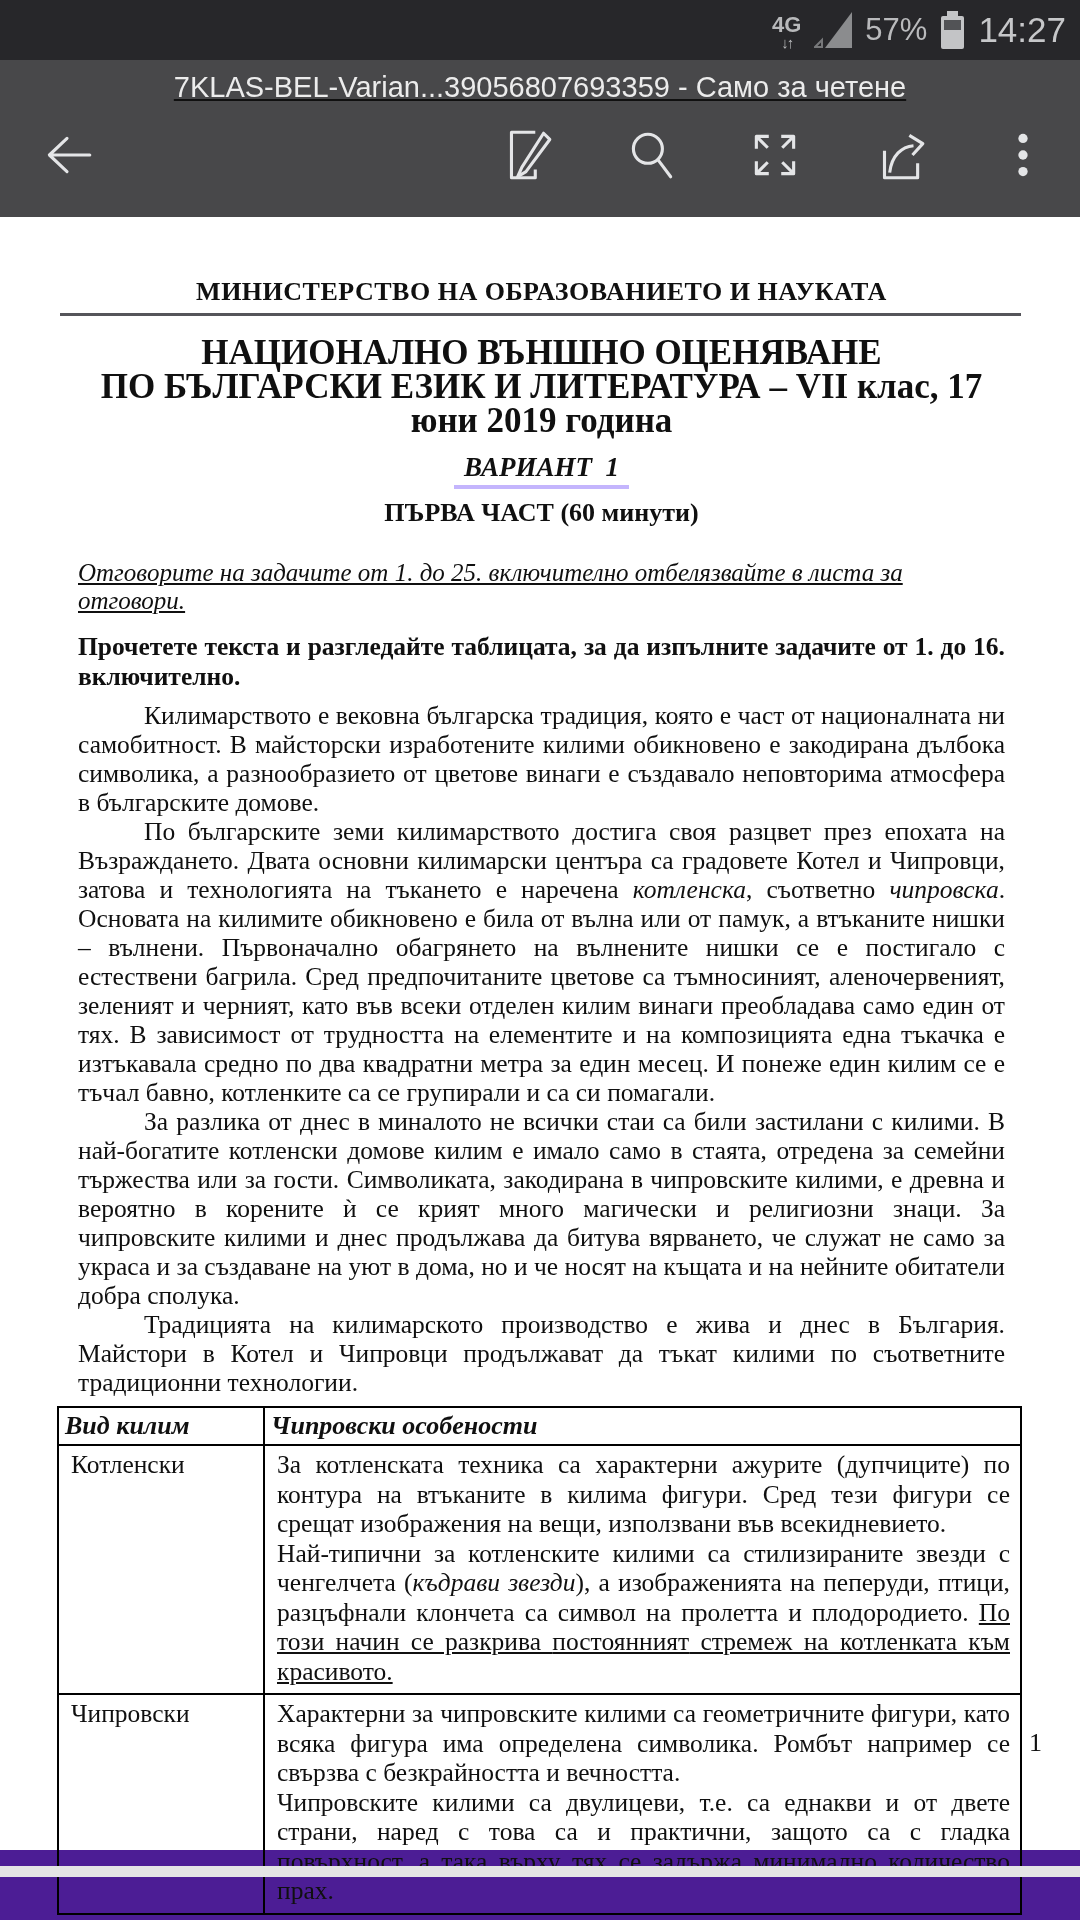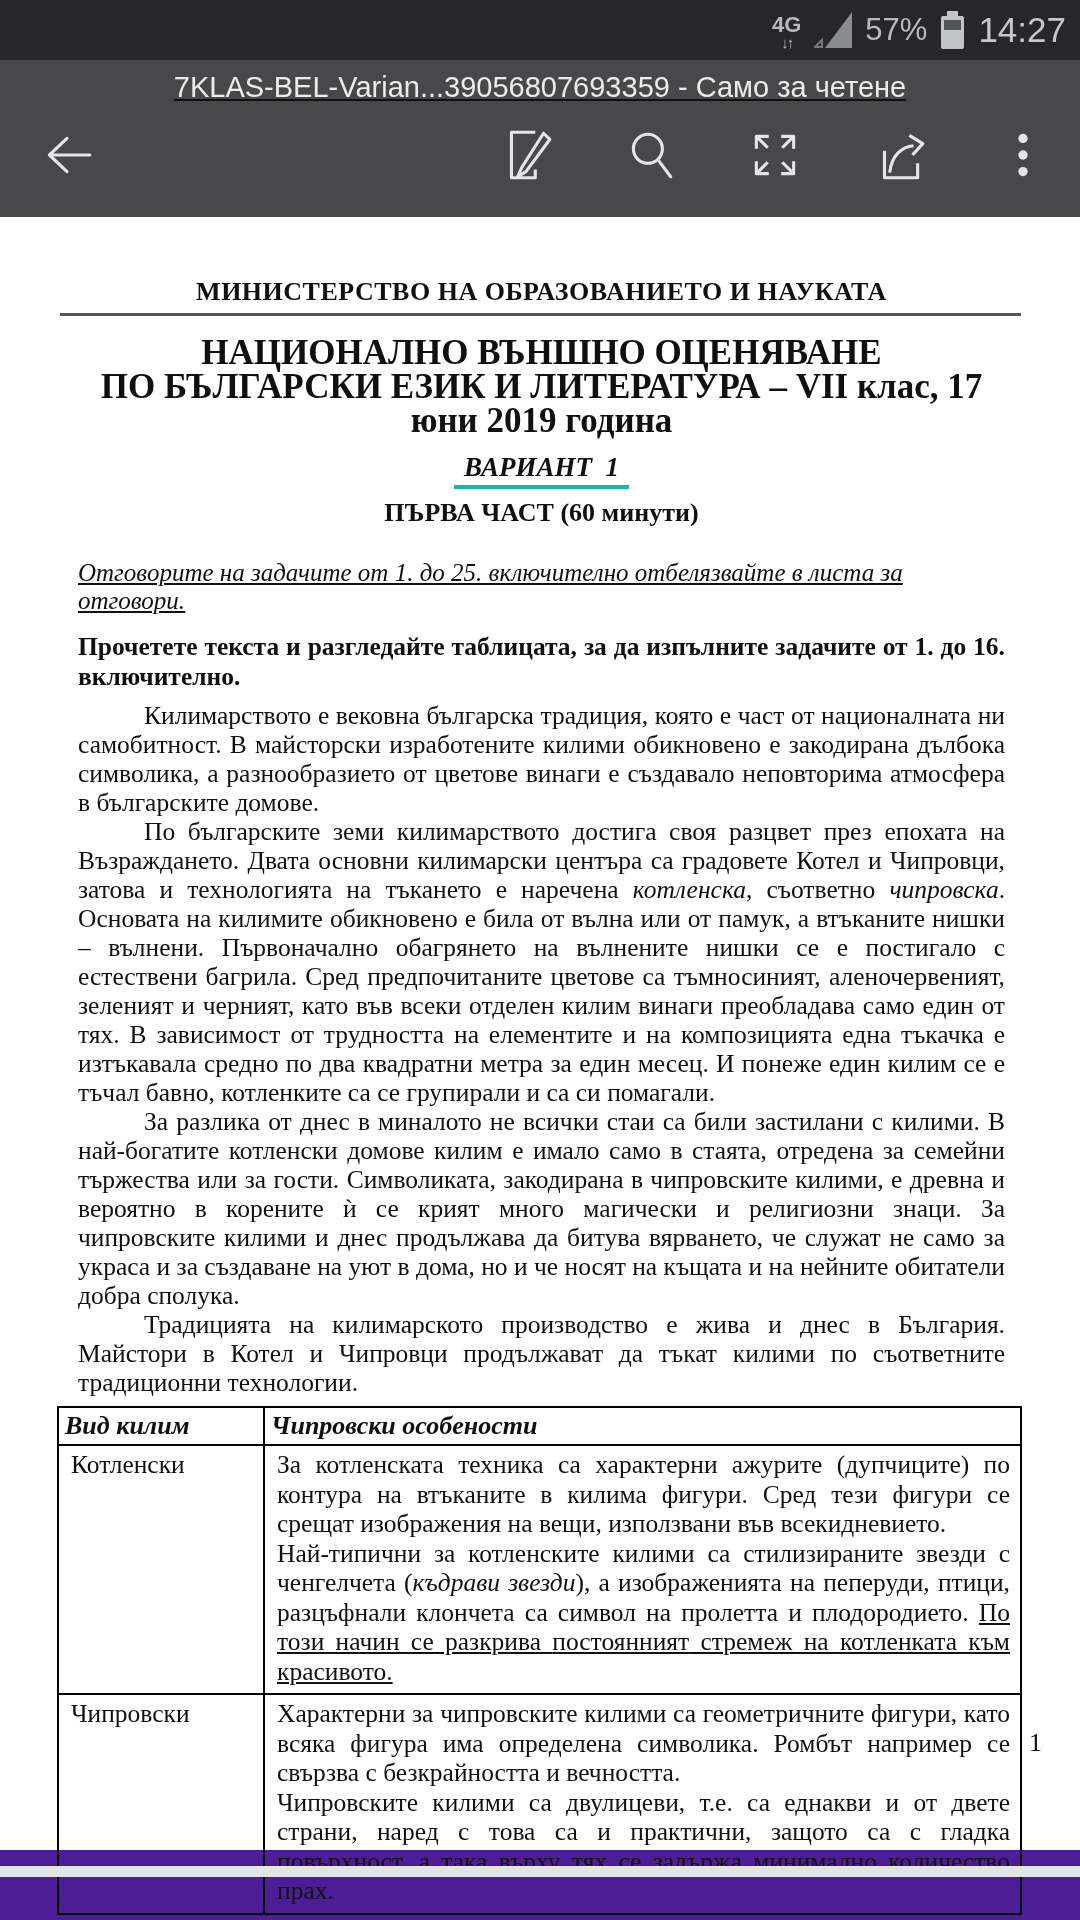--- a/index.html
+++ b/index.html
@@ -27,21 +27,21 @@
   .icon-btn svg{stroke:#e4e5e7;fill:none;stroke-width:3;}
 
   
   .page{position:absolute;top:217px;left:0;width:1080px;height:1633px;background:#fff;
         padding:60px 75px 0 78px;box-sizing:border-box;}
   .ministry{font-weight:bold;font-size:26px;text-align:center;margin-bottom:6px;letter-spacing:.5px;}
   .rule{height:0;border-top:3px solid #55555a;margin:0 -16px 20px -18px;}
   .doc-title{font-weight:bold;font-size:35px;text-align:center;line-height:34px;}
   .variant-row{text-align:center;margin:14px 0 9px;}
   .variant-text{display:inline-block;font-weight:bold;font-style:italic;font-size:27px;
-                border-bottom:4px solid #14b8a6;padding:0 10px 2px;}
+                border-bottom:4px solid #c4b5fd;padding:0 10px 2px;}
   .part{font-weight:bold;font-size:26px;text-align:center;margin:5px 0 0;}
   .note-row{margin-top:31px;font-size:25px;}
   .note-text{font-style:italic;text-decoration:underline;}
   .instr{margin-top:17px;font-weight:bold;font-size:25.5px;line-height:30px;text-align:justify;}
   .doc-p{margin:0;font-size:25.5px;line-height:29px;text-align:justify;text-indent:66px;}
   .doc-p:first-of-type{margin-top:9px;}
 
   table.kilim{border-collapse:collapse;width:965px;margin:9px 0 0 -21px;font-size:25.5px;}
   table.kilim th,table.kilim td{border:2px solid #000;vertical-align:top;}
   table.kilim th{font-weight:bold;font-style:italic;font-size:26px;text-align:left;padding:3px 6px;}

